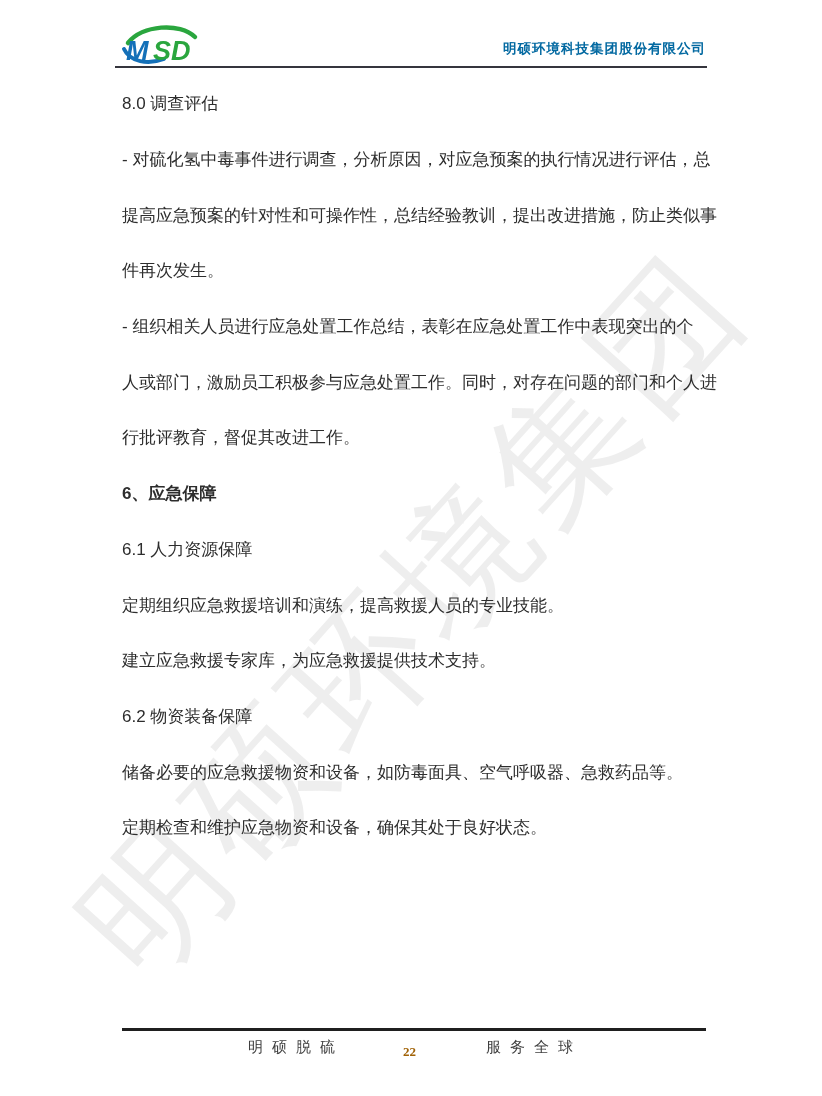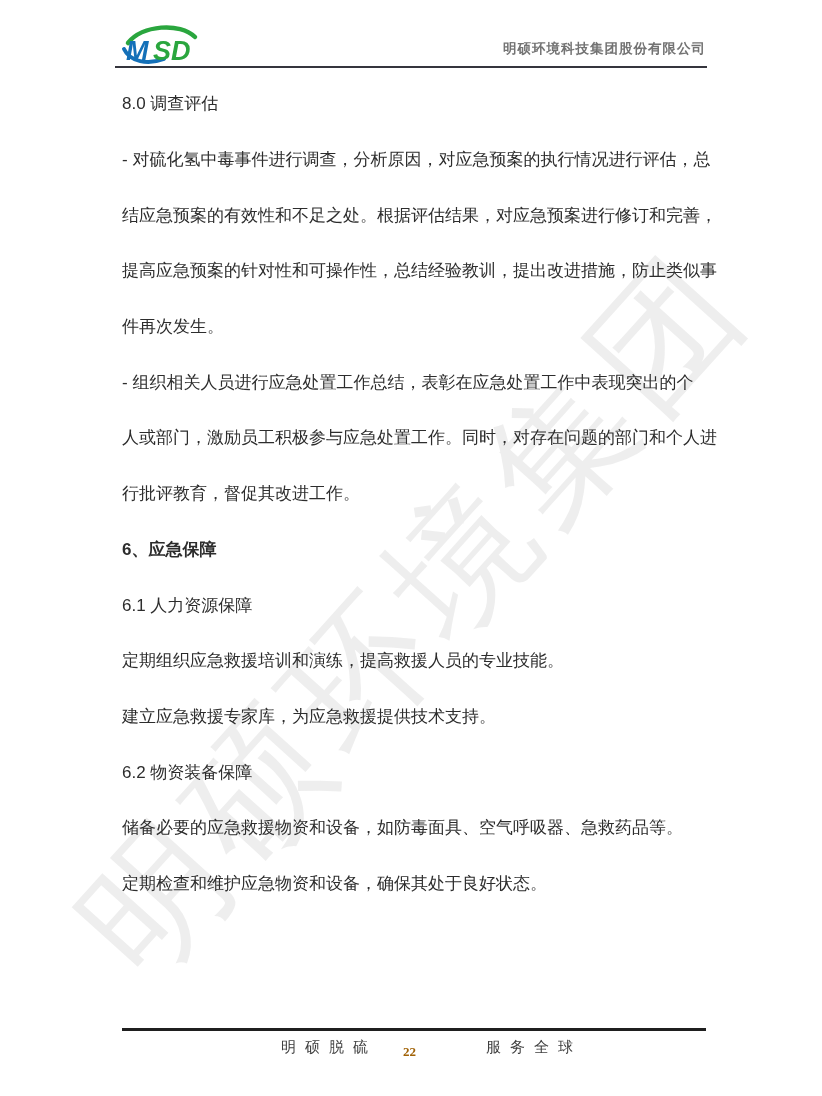--- a/index.html
+++ b/index.html
@@ -33,21 +33,21 @@
     left: 118px;
     top: 22px;
     z-index: 2;
   }
   .company-name {
     position: absolute;
     right: 116px;
     top: 40px;
     font-size: 13.5px;
     font-weight: bold;
-    color: #737373;
+    color: #0369a1;
     letter-spacing: 1px;
     z-index: 2;
   }
   .header-rule {
     position: absolute;
     left: 115px;
     top: 66px;
     width: 592px;
     height: 2px;
     background: #35353d;
@@ -84,21 +84,21 @@
   }
   .footer-left, .footer-right {
     position: absolute;
     top: 1038px;
     font-family: "Liberation Serif", serif;
     font-size: 15px;
     color: #3f3f3f;
     letter-spacing: 9px;
     z-index: 1;
   }
-  .footer-left { left: 281px; }
+  .footer-left { left: 248px; }
   .footer-right { left: 478px; margin-left: 8px; }
   .footer-page {
     position: absolute;
     left: 403px;
     top: 1044px;
     font-family: "Liberation Serif", serif;
     font-size: 13px;
     font-weight: bold;
     color: #a16207;
     z-index: 1;
@@ -118,21 +118,20 @@
       <text x="8" y="38" font-family="Liberation Sans, sans-serif" font-size="27" font-weight="bold" font-style="italic" fill="#1470b8">M</text>
       <text x="35" y="38" font-family="Liberation Sans, sans-serif" font-size="27" font-weight="bold" font-style="italic" fill="#2aa63e">SD</text>
     </svg>
   </div>
   <div class="company-name">明硕环境科技集团股份有限公司</div>
   <div class="header-rule"></div>
 
   <div class="content">
     <div class="line">8.0 调查评估</div>
     <div class="line">- 对硫化氢中毒事件进行调查，分析原因，对应急预案的执行情况进行评估，总</div>
-    <div class="line">结应急预案的有效性和不足之处。根据评估结果，对应急预案进行修订和完善，</div>
     <div class="line">提高应急预案的针对性和可操作性，总结经验教训，提出改进措施，防止类似事</div>
     <div class="line">件再次发生。</div>
     <div class="line">- 组织相关人员进行应急处置工作总结，表彰在应急处置工作中表现突出的个</div>
     <div class="line">人或部门，激励员工积极参与应急处置工作。同时，对存在问题的部门和个人进</div>
     <div class="line">行批评教育，督促其改进工作。</div>
     <div class="line bold">6、应急保障</div>
     <div class="line">6.1 人力资源保障</div>
     <div class="line">定期组织应急救援培训和演练，提高救援人员的专业技能。</div>
     <div class="line">建立应急救援专家库，为应急救援提供技术支持。</div>
     <div class="line">6.2 物资装备保障</div>

